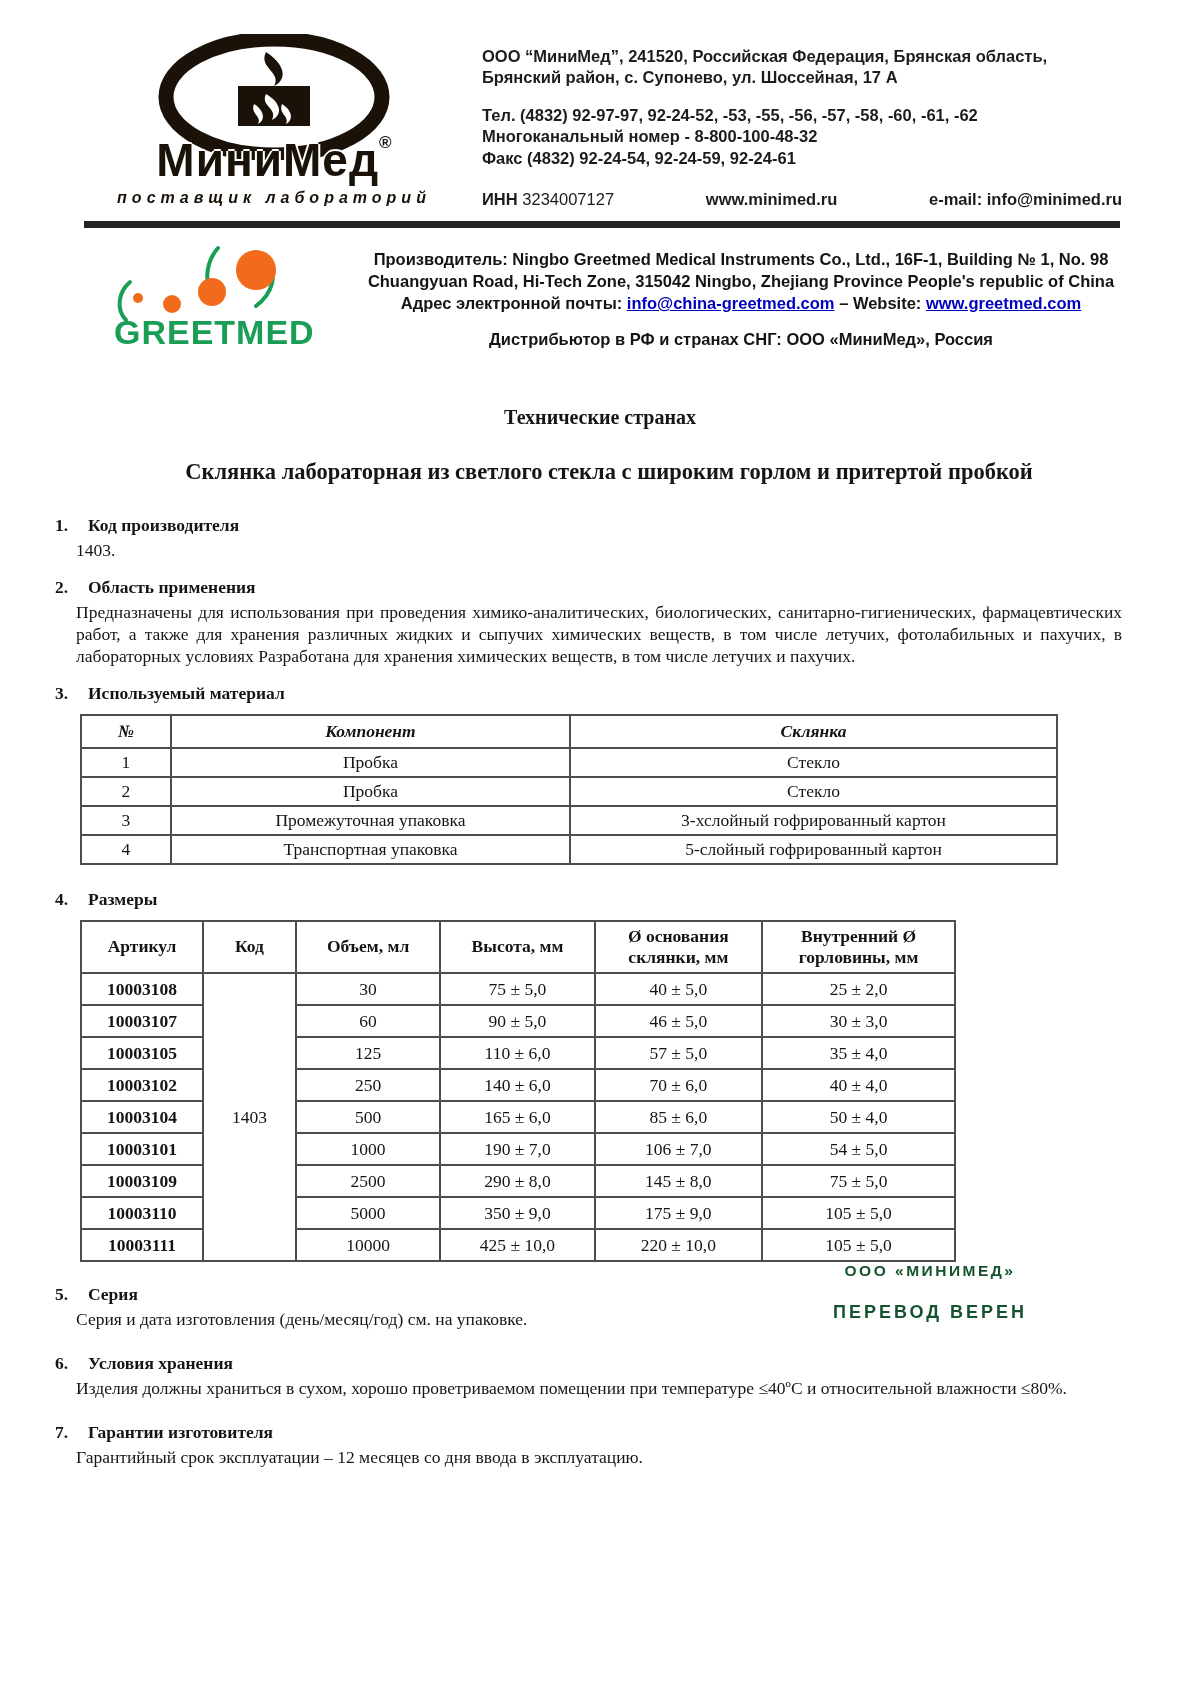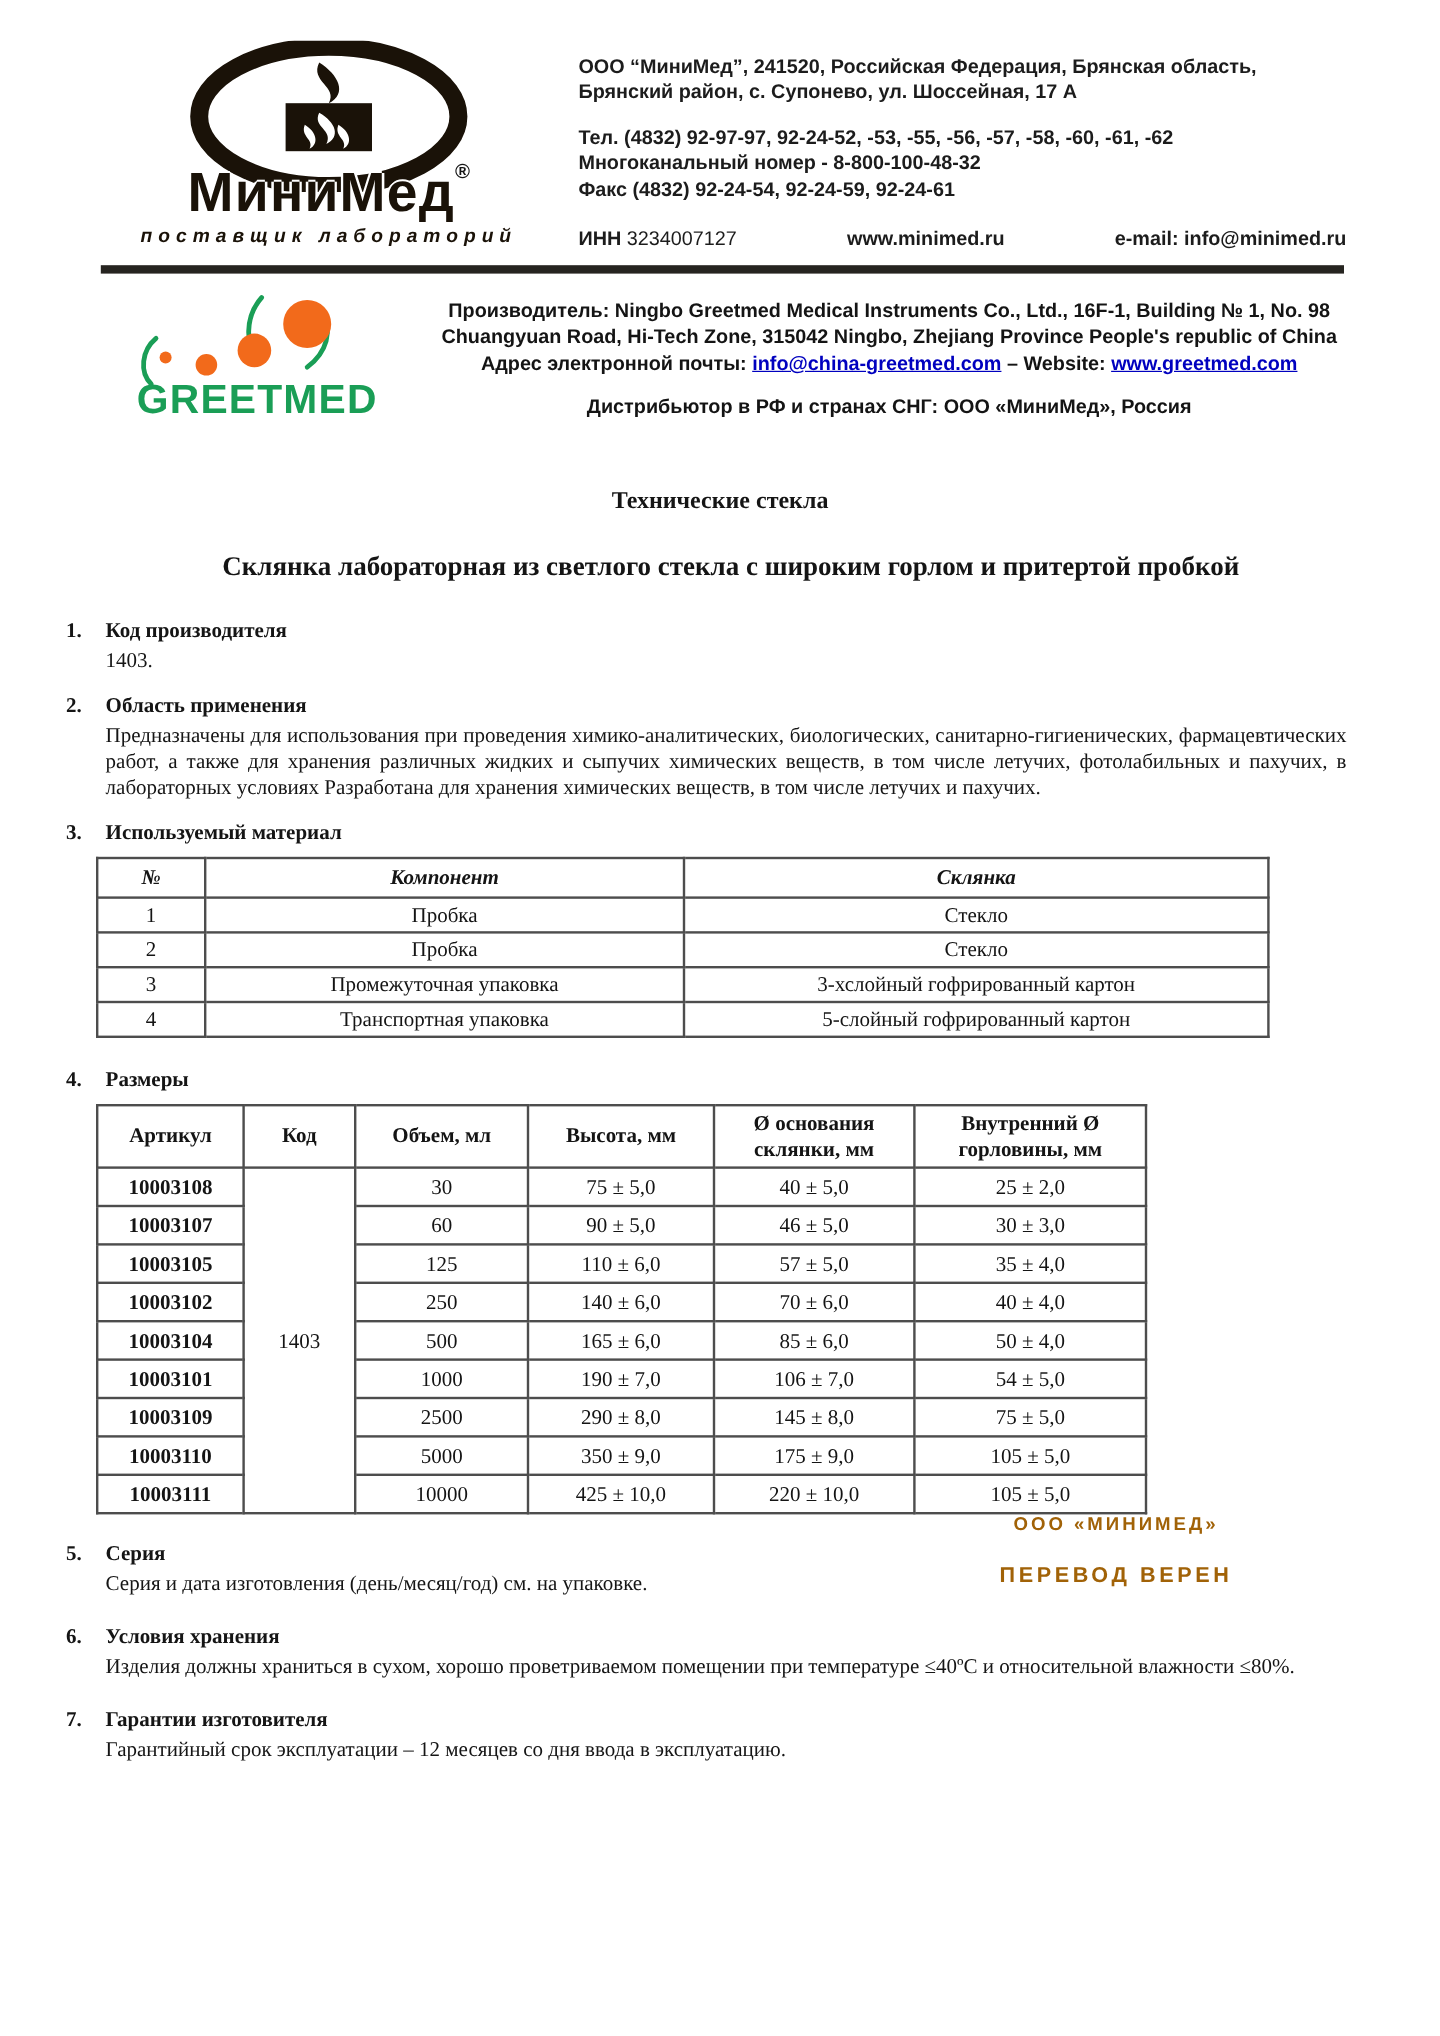--- a/index.html
+++ b/index.html
@@ -45,40 +45,40 @@
   }
   .doc-link { color:#0000bf; text-decoration:underline; }
   .distributor-line { margin-top:14px; }
   
   .doc-title { text-align:center; font-weight:bold; font-size:20px; margin-top:52px; }
   .product-title { text-align:center; font-weight:bold; font-size:22.5px; margin-top:30px;padding-left:18px; }
   
   .sections { padding:14px 78px 0 55px; }
   .sec-heading { display:flex; font-weight:bold; font-size:17.5px; margin-top:16px; }
   .sec-num { width:33px; flex:0 0 33px; }
-  .sec-body { margin-left:33px; font-size:17.5px; line-height:1.24; margin-top:4px; }
+  .sec-body { margin-left:21px; font-size:17.5px; line-height:1.24; margin-top:4px; }
   .just { text-align:justify; }
   
   table { border-collapse:collapse; margin-left:25px; margin-top:10px;
           font-size:17.5px; color:#141414; }
   .materials-table { width:978px; }
   .materials-table th, .materials-table td {
     border:2px solid #4d4d4d; text-align:center; padding:2px 4px; height:29px;
   }
   .materials-table th { font-style:italic; font-weight:bold; height:33px; }
   .dim-table { width:876px; }
   .dim-table th, .dim-table td {
     border:2px solid #4d4d4d; text-align:center; padding:1px 4px; height:32px;
   }
   .dim-table th { font-weight:bold; height:52px; line-height:1.25; }
   .art-cell { font-weight:bold; }
   
   .stamp {
     position:absolute; left:820px; top:1262px; width:220px; text-align:center;
-    font-family:"Liberation Sans", sans-serif; font-weight:bold; color:#a16207;
+    font-family:"Liberation Sans", sans-serif; font-weight:bold; color:#14532d;
   }
   .stamp-line1 { font-size:15.5px; letter-spacing:2.5px; }
   .stamp-line2 { font-size:18px; letter-spacing:3px; margin-top:22px; }
 </style>
 </head>
 <body>
 
 <div class="page">
 
   <div class="top-header">
@@ -134,21 +134,21 @@
       <div>
         <span>Адрес электронной почты:</span>
         <a href="#" class="doc-link">info@china-greetmed.com</a>
         <span>– Website:</span>
         <a href="#" class="doc-link">www.greetmed.com</a>
       </div>
       <div class="distributor-line">Дистрибьютор в РФ и странах СНГ: ООО «МиниМед», Россия</div>
     </div>
   </div>
 
-  <div class="doc-title">Технические стекла</div>
+  <div class="doc-title">Технические странах</div>
   <div class="product-title">Склянка лабораторная из светлого стекла с широким горлом и притертой пробкой</div>
 
   <div class="sections">
 
     <div class="sec-heading">
       <span class="sec-num">1.</span>
       <span>Код производителя</span>
     </div>
     <div class="sec-body">1403.</div>
 

